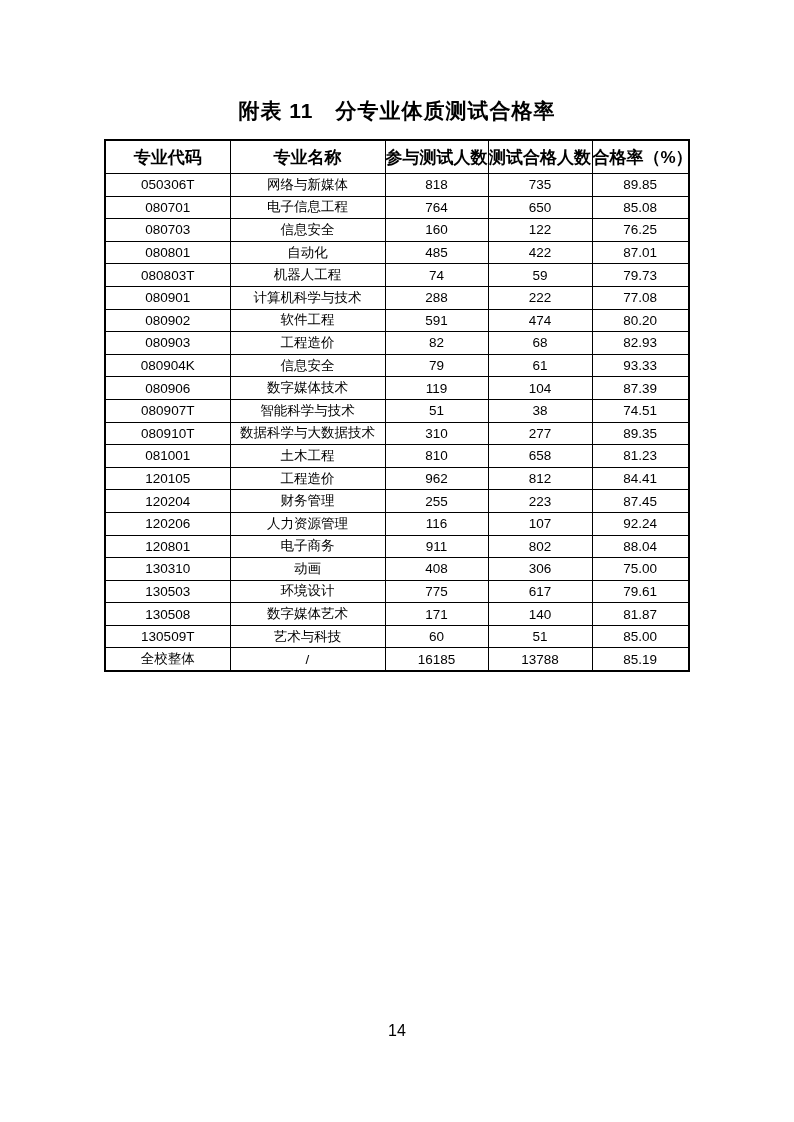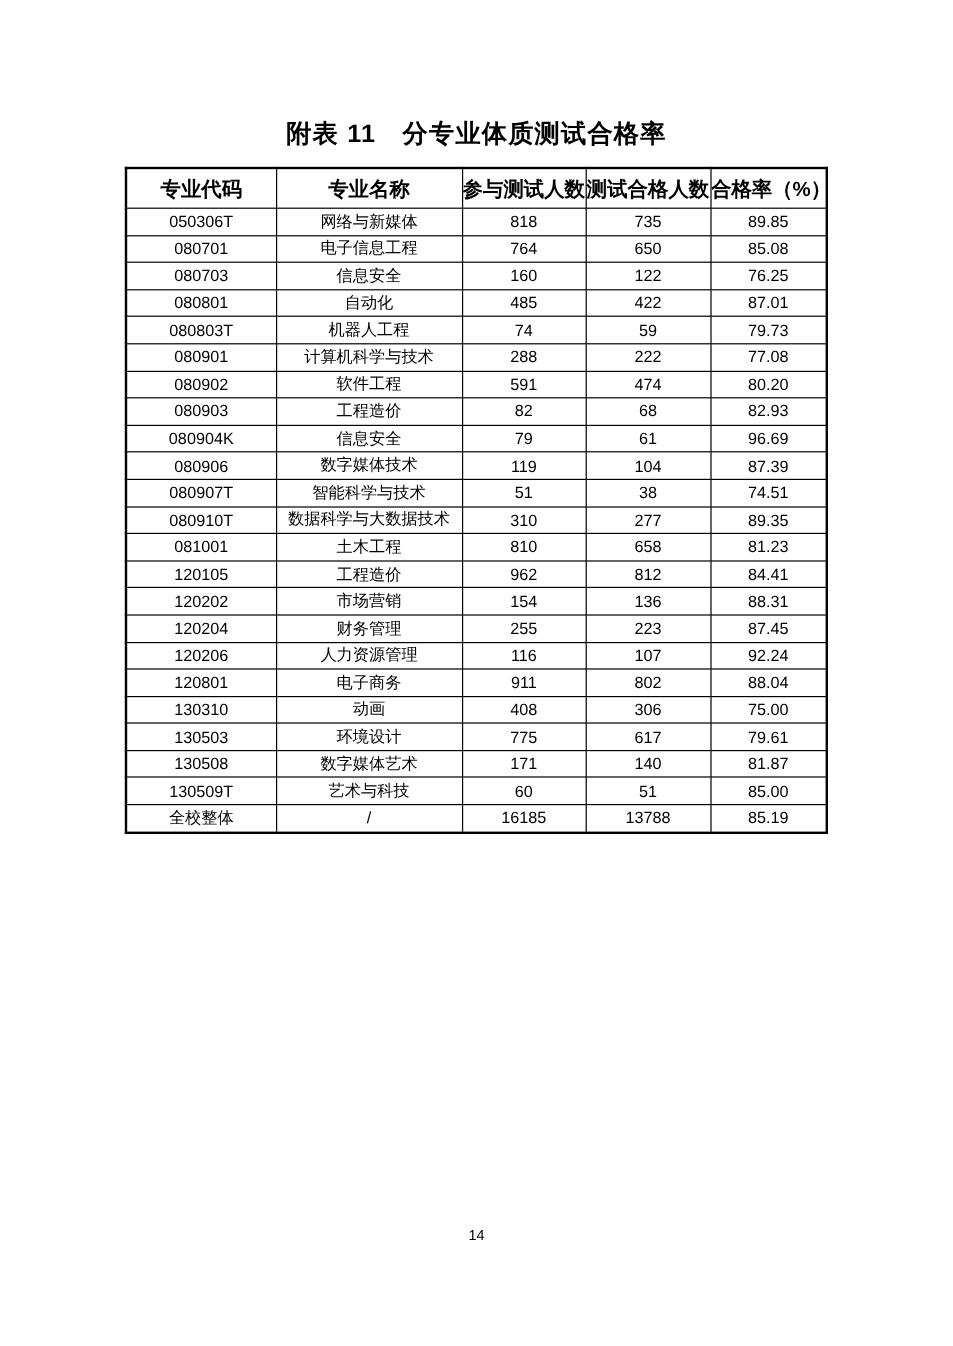--- a/index.html
+++ b/index.html
@@ -55,21 +55,21 @@
     height: 21.6px;
     font-size: 13.5px;
     font-weight: normal;
   }
   .page-number {
     position: absolute;
     top: 1022px;
     left: 0;
     width: 100%;
     text-align: center;
-    font-size: 12px;
+    font-size: 16px;
     color: #000000;
   }
 </style>
 </head>
 <body>
 
 <h1 class="page-title">附表 11　分专业体质测试合格率</h1>
 
 <table class="fitness-table">
   <colgroup>
@@ -143,21 +143,21 @@
         <td>工程造价</td>
         <td>82</td>
         <td>68</td>
         <td>82.93</td>
       </tr>
       <tr>
         <td>080904K</td>
         <td>信息安全</td>
         <td>79</td>
         <td>61</td>
-        <td>96.69</td>
+        <td>93.33</td>
       </tr>
       <tr>
         <td>080906</td>
         <td>数字媒体技术</td>
         <td>119</td>
         <td>104</td>
         <td>87.39</td>
       </tr>
       <tr>
         <td>080907T</td>
@@ -181,27 +181,20 @@
         <td>81.23</td>
       </tr>
       <tr>
         <td>120105</td>
         <td>工程造价</td>
         <td>962</td>
         <td>812</td>
         <td>84.41</td>
       </tr>
       <tr>
-        <td>120202</td>
-        <td>市场营销</td>
-        <td>154</td>
-        <td>136</td>
-        <td>88.31</td>
-      </tr>
-      <tr>
         <td>120204</td>
         <td>财务管理</td>
         <td>255</td>
         <td>223</td>
         <td>87.45</td>
       </tr>
       <tr>
         <td>120206</td>
         <td>人力资源管理</td>
         <td>116</td>

